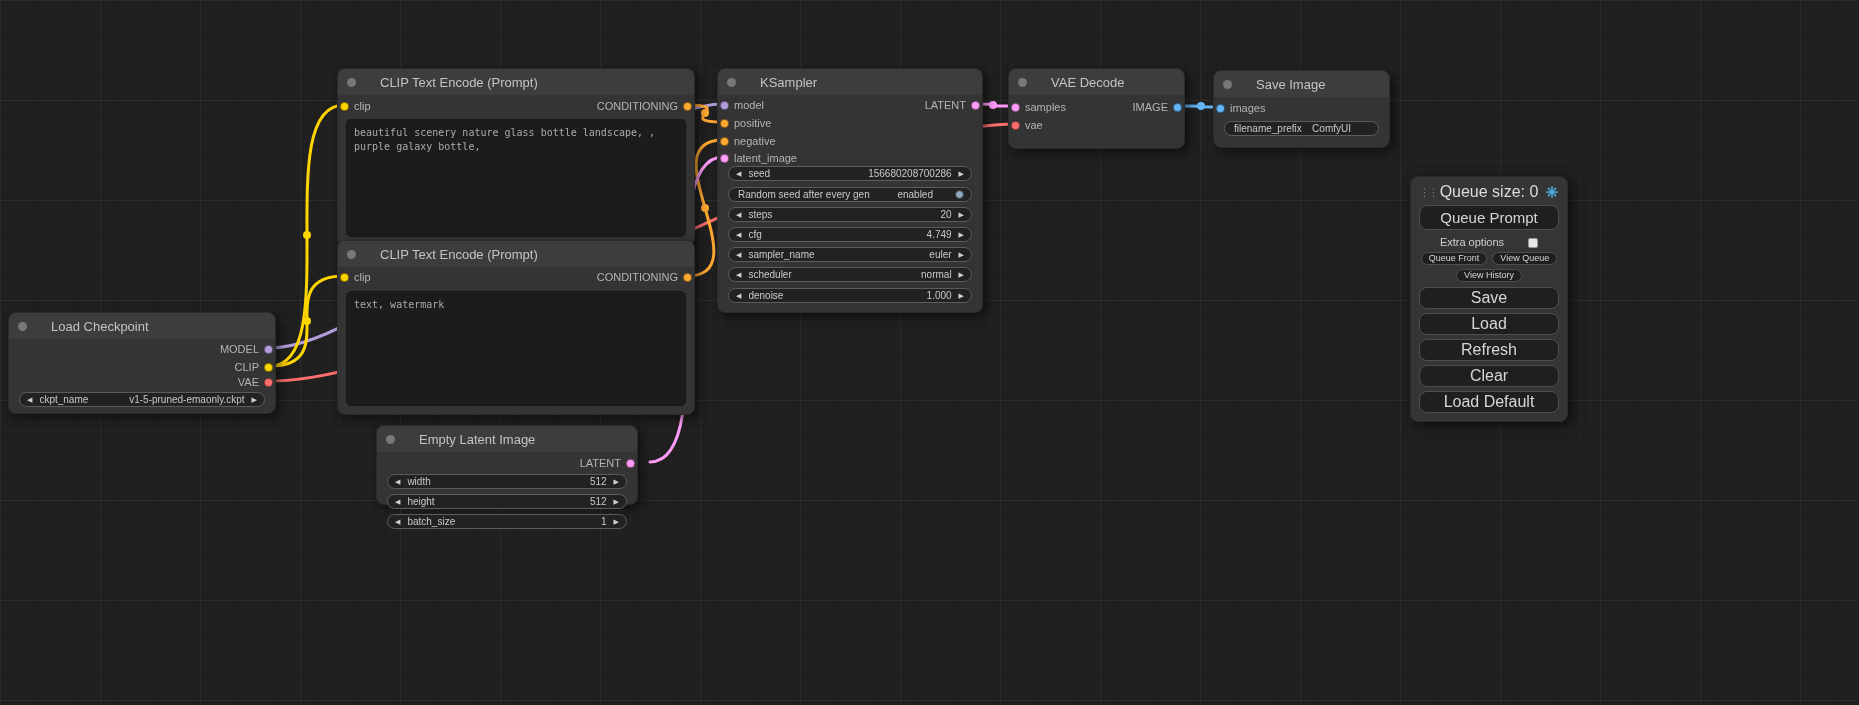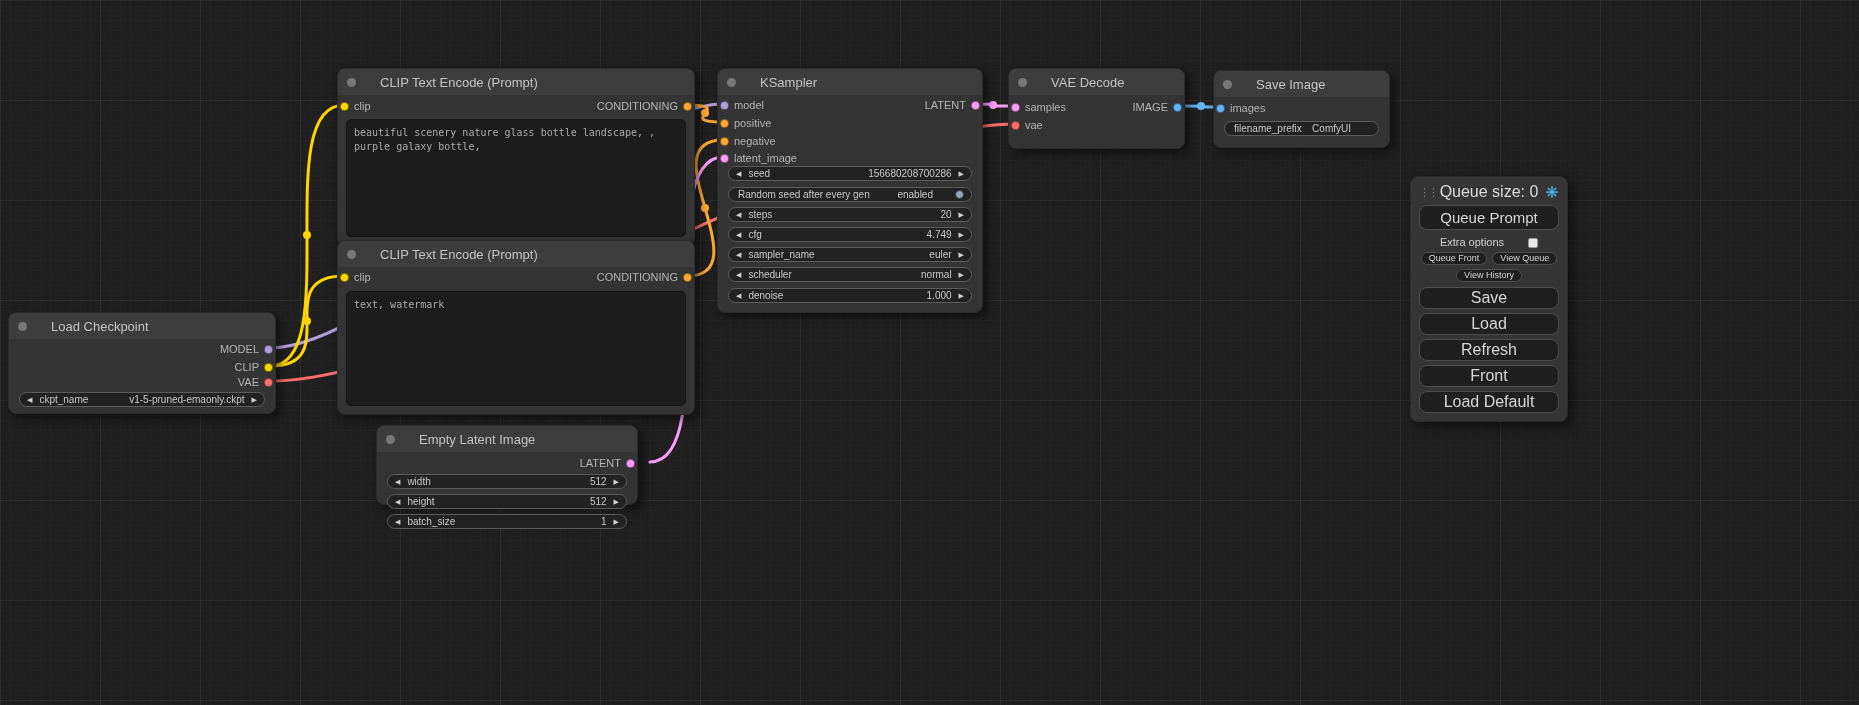--- a/index.html
+++ b/index.html
@@ -301,15 +301,15 @@
   <div class="smallrow">
     <button class="mbtn sm">Queue Front</button>
     <button class="mbtn sm">View Queue</button>
   </div>
   <div class="smallrow">
     <button class="mbtn sm">View History</button>
   </div>
   <button class="mbtn med mt8">Save</button>
   <button class="mbtn med">Load</button>
   <button class="mbtn med">Refresh</button>
-  <button class="mbtn med">Front</button>
+  <button class="mbtn med">Clear</button>
   <button class="mbtn med">Load Default</button>
 </div>
 
 </body></html>

